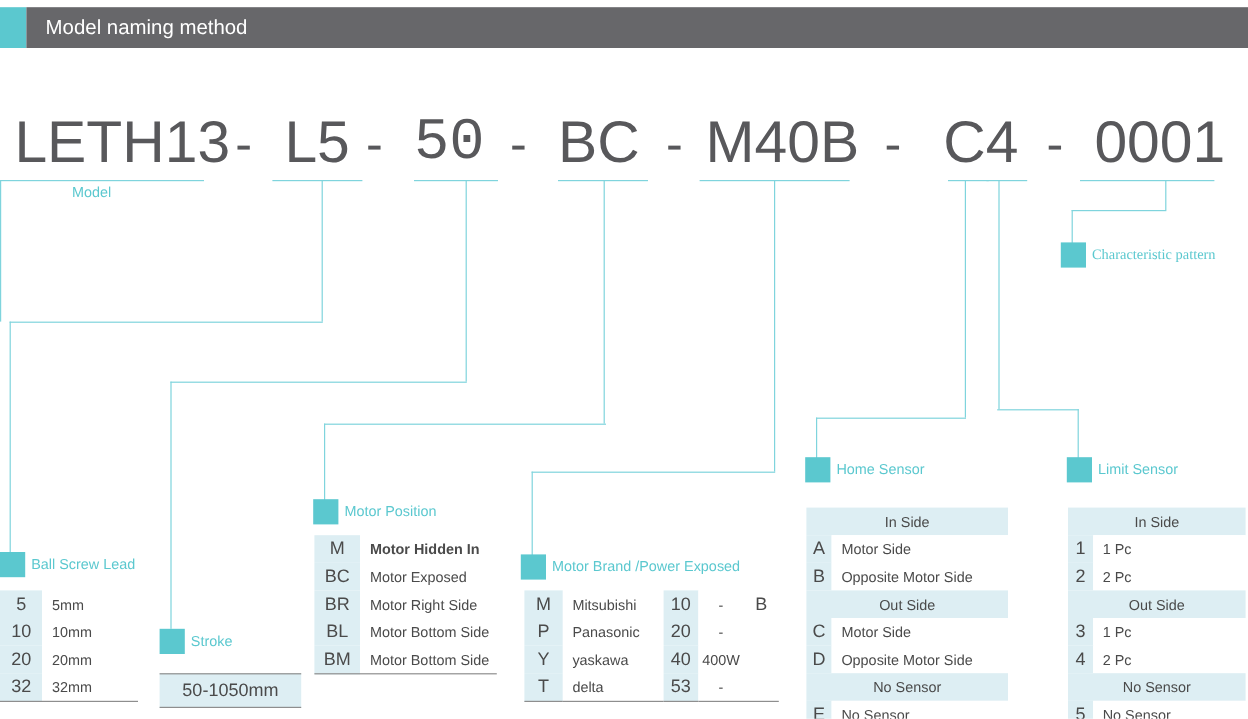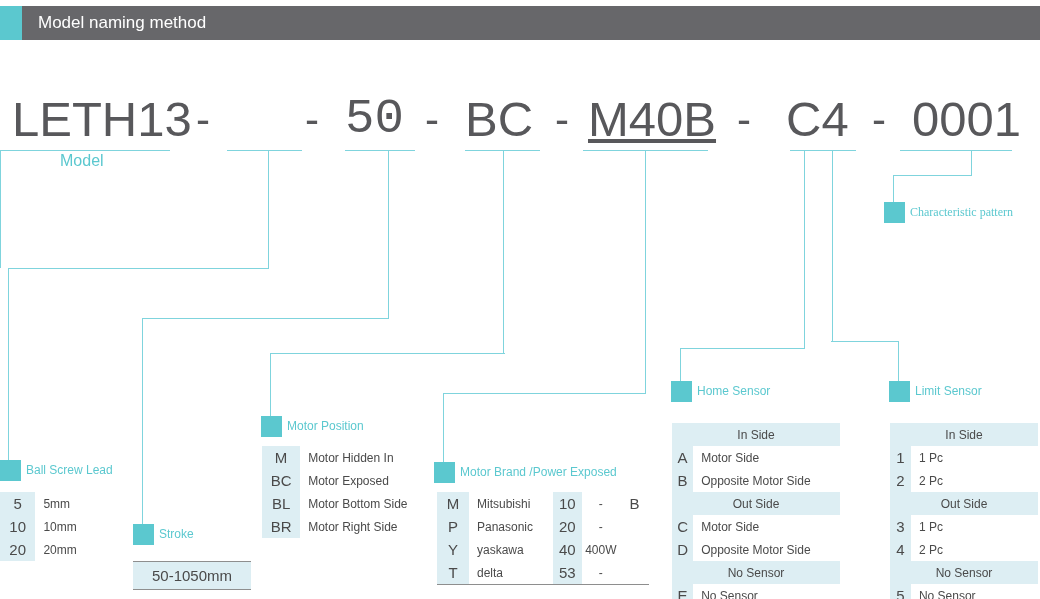--- a/index.html
+++ b/index.html
@@ -80,21 +80,21 @@
   }
 
   
   .marker {
     position: absolute;
     width: 21px; height: 21px;
     background: #5bc8cf;
   }
   .marker-label {
     position: absolute;
-    font-size: 16px;
+    font-size: 12px;
     color: #5bc8cf;
     white-space: nowrap;
     line-height: 21px;
   }
   .marker-label.big {
     font-size: 12px;
   }
 
   
   .dtable {
@@ -175,26 +175,27 @@
 
 <div id="header-bar">
   <div id="header-accent"></div>
   <div id="header-strip"></div>
   <div id="header-title">Model naming method</div>
 </div>
 
 <div id="code-row">
   <span class="code-token" style="left:12px;">LETH13</span>
   <span class="code-dash" style="left:196px;">-</span>
+  <span class="code-token" style="left:237px;">L5</span>
   <span class="code-dash" style="left:305px;">-</span>
   <span class="code-token" style="left:345px;font-family:Liberation Mono, monospace;">50</span>
   <span class="code-dash" style="left:425px;">-</span>
   <span class="code-token" style="left:465px;">BC</span>
   <span class="code-dash" style="left:555px;">-</span>
-  <span class="code-token" style="left:588px;text-decoration:underline;">M40B</span>
+  <span class="code-token" style="left:588px;">M40B</span>
   <span class="code-dash" style="left:737px;">-</span>
   <span class="code-token" style="left:786px;">C4</span>
   <span class="code-dash" style="left:872px;">-</span>
   <span class="code-token" style="left:912px;">0001</span>
 </div>
 
 <div class="ln-h" style="left:0px;   top:150px; width:170px;"></div>
 <div class="marker-label" style="left:60px; top:150px;">Model</div>
 <div class="ln-v" style="left:0px;   top:150px; height:118px;"></div>
 <div class="ln-h" style="left:0px;   top:268px; width:0px;"></div>
@@ -262,42 +263,50 @@
       <td class="c-desc top-rule" style="width:77px;">5mm</td>
     </tr>
     <tr>
       <td class="c-code">10</td>
       <td class="c-desc">10mm</td>
     </tr>
     <tr>
       <td class="c-code">20</td>
       <td class="c-desc">20mm</td>
     </tr>
+    <tr>
+      <td class="c-code bot-rule">32</td>
+      <td class="c-desc bot-rule">32mm</td>
+    </tr>
   </tbody>
 </table>
 
 <div id="stroke-box">50-1050mm</div>
 
 <table class="dtable" id="tbl-motorpos" style="left:262px; top:446px; width:152px;">
   <tbody>
     <tr>
       <td class="c-code top-rule" style="width:40px;">M</td>
-      <td class="c-desc top-rule" style="width:112px;">Motor Hidden In</td>
+      <td class="c-desc top-rule" style="width:112px;font-weight:bold;">Motor Hidden In</td>
     </tr>
     <tr>
       <td class="c-code">BC</td>
       <td class="c-desc">Motor Exposed</td>
     </tr>
     <tr>
+      <td class="c-code">BR</td>
+      <td class="c-desc">Motor Right Side</td>
+    </tr>
+    <tr>
       <td class="c-code">BL</td>
       <td class="c-desc">Motor Bottom Side</td>
     </tr>
     <tr>
-      <td class="c-code">BR</td>
-      <td class="c-desc">Motor Right Side</td>
+      <td class="c-code bot-rule">BM</td>
+      <td class="c-desc bot-rule">Motor Bottom Side</td>
     </tr>
   </tbody>
 </table>
 
 <table class="dtable" id="tbl-brand" style="left:437px; top:492px; width:212px;">
   <tbody>
     <tr>
       <td class="c-code top-rule" style="width:34px;">M</td>
       <td class="c-desc top-rule" style="width:78px;">Mitsubishi</td>
       <td class="c-num  top-rule" style="width:30px;">10</td>

